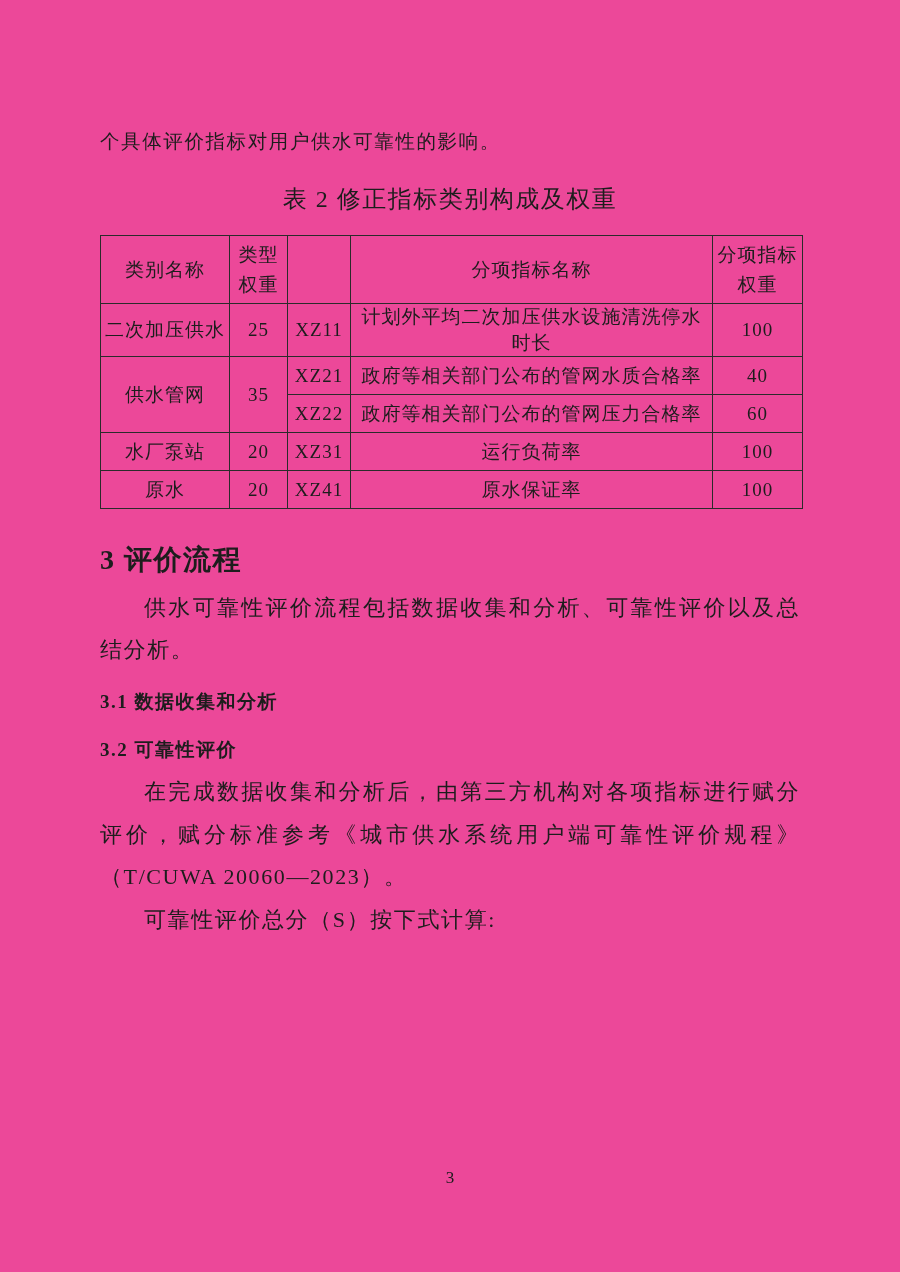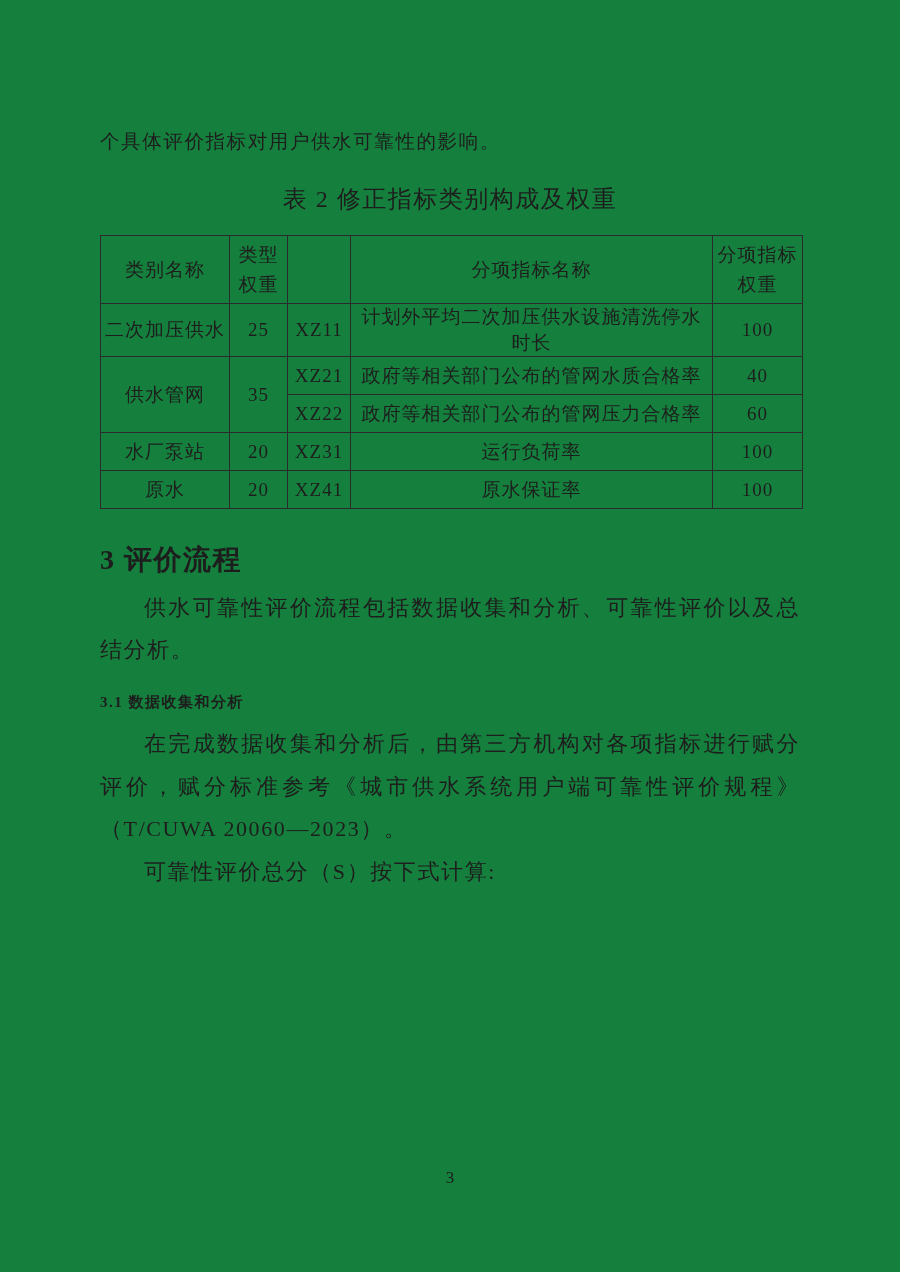--- a/index.html
+++ b/index.html
@@ -5,21 +5,21 @@
   * { box-sizing: border-box; }
   html, body {
     margin: 0;
     padding: 0;
     background: #ffffff;
   }
   .page {
     position: relative;
     width: 900px;
     height: 1272px;
-    background: #15803d;
+    background: #ec4899;
     color: #1d1d1d;
     font-family: "Liberation Serif", "DejaVu Serif", serif;
     padding: 128px 100px 0 100px;
     overflow: hidden;
   }
   
   .cont {
     margin: 0;
     font-size: 19.5px;
     line-height: 27px;
@@ -52,21 +52,21 @@
   .pre { white-space: pre-line; }
   h2.h-main {
     margin: 36px 0 0 0;
     font-size: 28px;
     font-weight: 700;
     letter-spacing: 1.5px;
     line-height: 30px;
   }
   h2.h-sub {
     margin: 16px 0 0 0;
-    font-size: 15px;
+    font-size: 19px;
     font-weight: 700;
     letter-spacing: 1.5px;
     line-height: 30px;
   }
   p.body {
     margin: 6px 0 0 0;
     font-size: 22px;
     line-height: 42.5px;
     letter-spacing: 1.6px;
     text-align: justify;
@@ -153,18 +153,19 @@
         <td>100</td>
       </tr>
     </tbody>
   </table>
 
   <h2 class="h-main">3 评价流程</h2>
   <p class="body single">供水可靠性评价流程包括数据收集和分析、可靠性评价以及总结分析。</p>
 
   <h2 class="h-sub">3.1 数据收集和分析</h2>
 
+  <h2 class="h-sub" style="margin-top:18px">3.2 可靠性评价</h2>
   <p class="body">在完成数据收集和分析后，由第三方机构对各项指标进行赋分评价，赋分标准参考《城市供水系统用户端可靠性评价规程》（T/CUWA 20060—2023）。</p>
   <p class="body tail">可靠性评价总分（S）按下式计算:</p>
 
   <div class="page-number">3</div>
 
 </div>
 
 </body></html>

